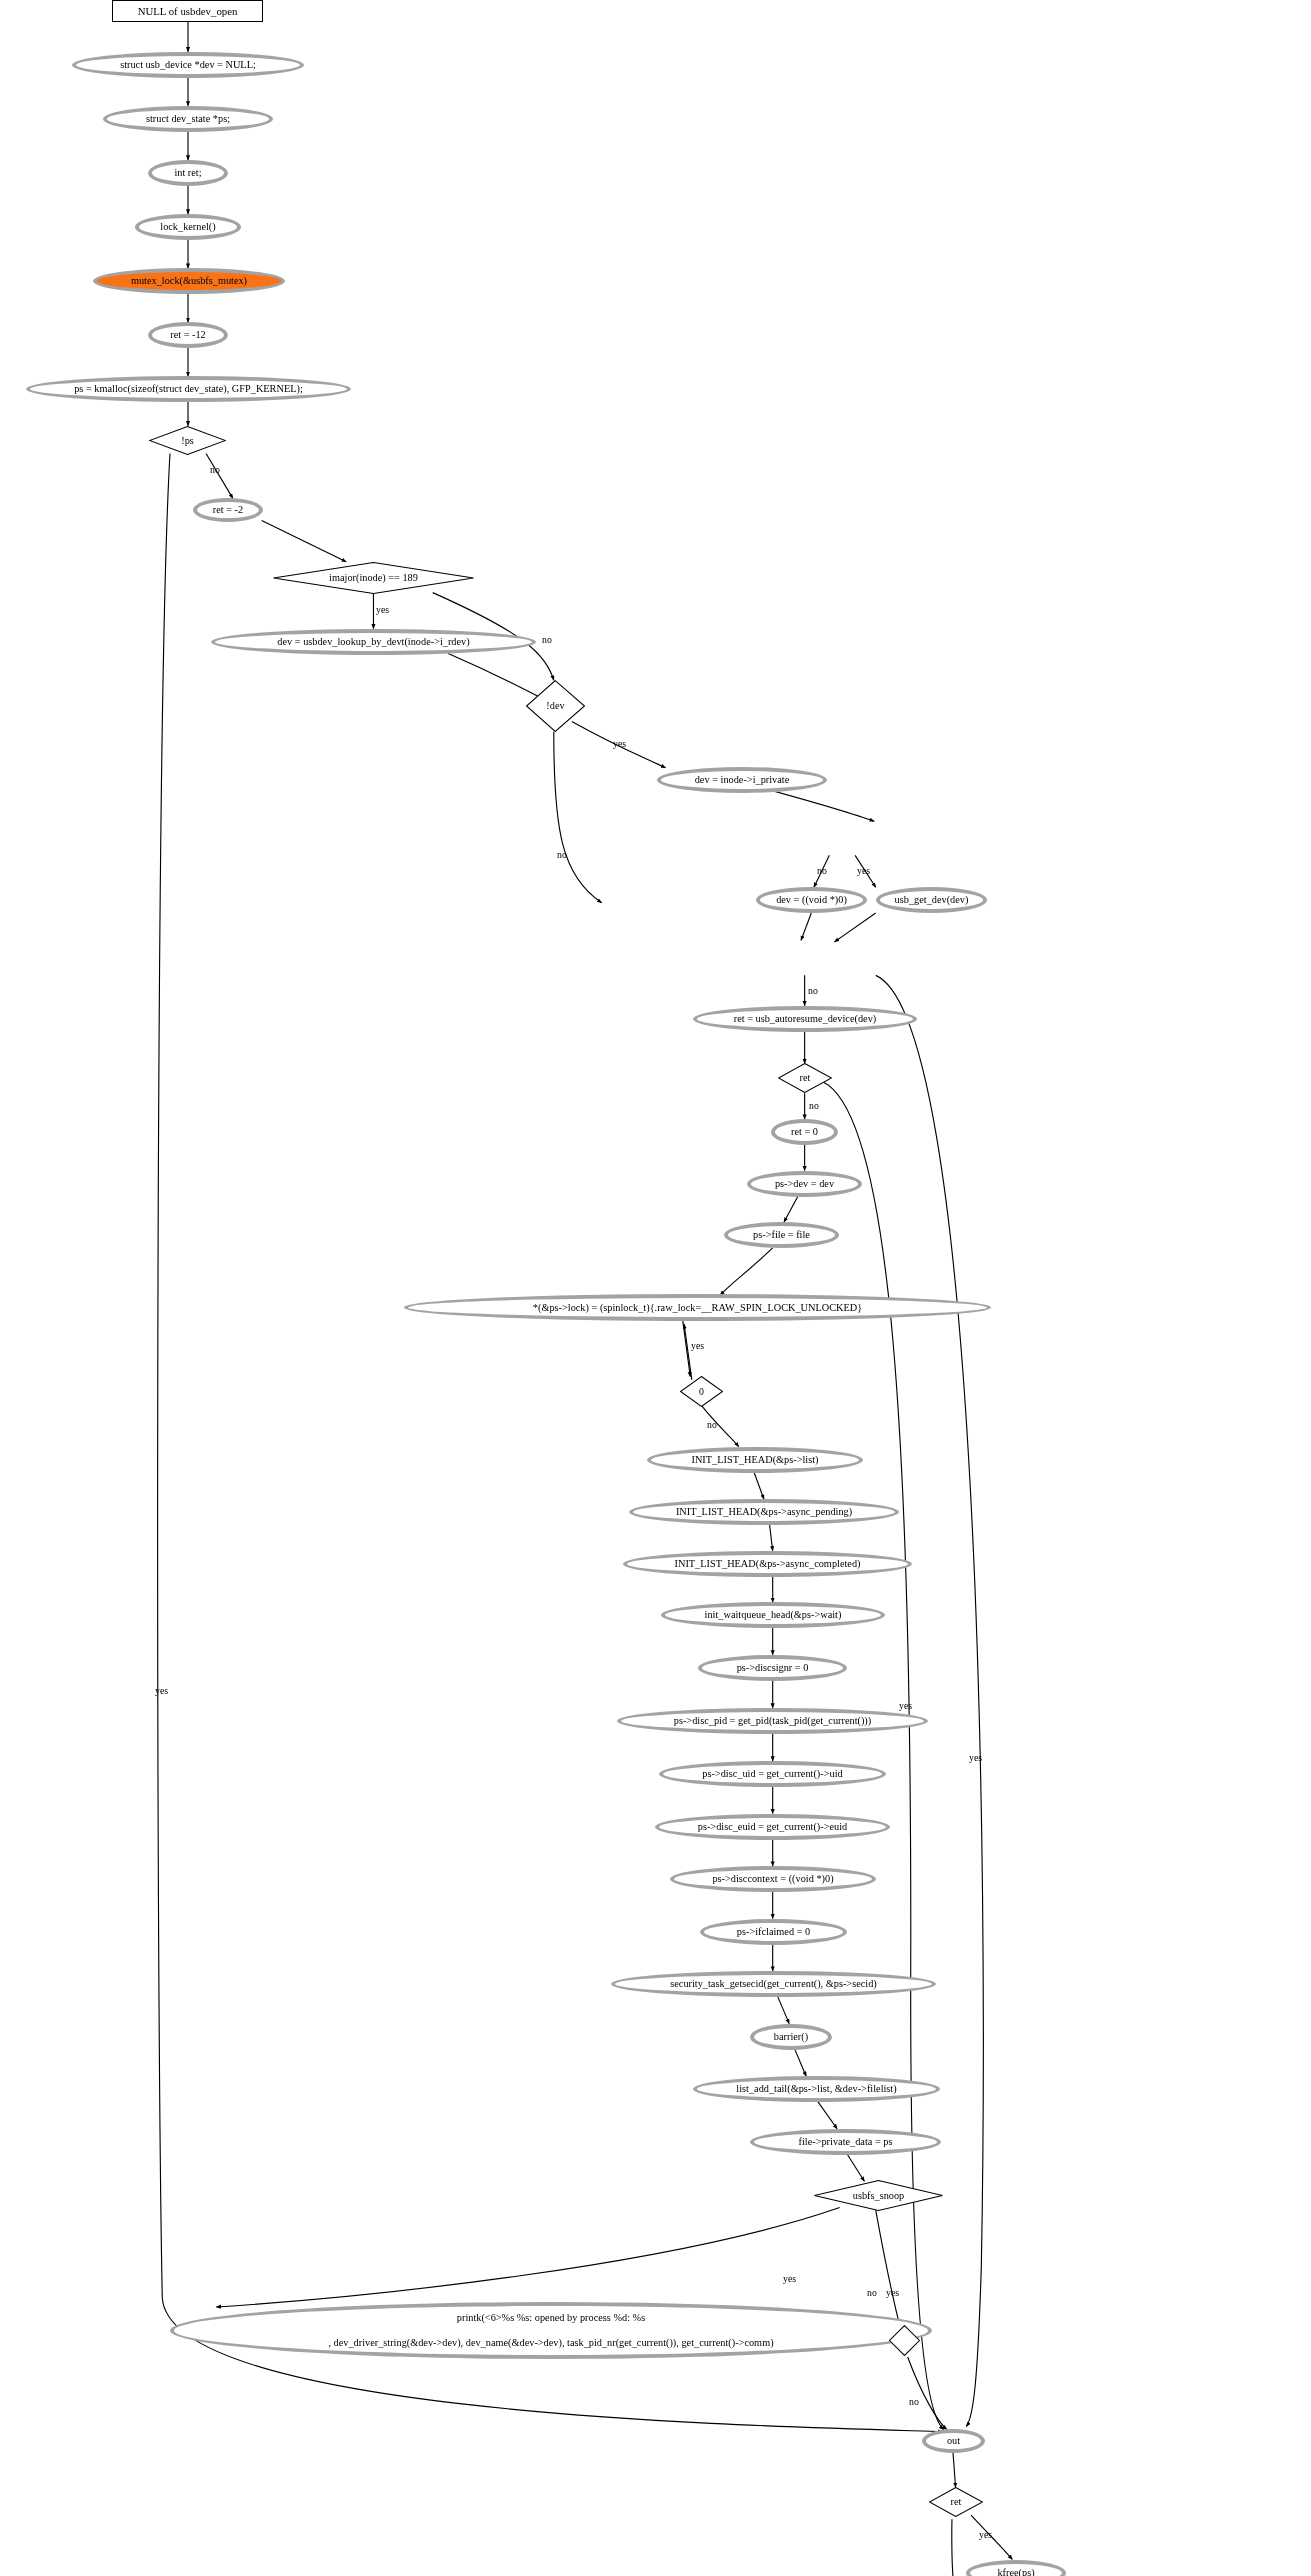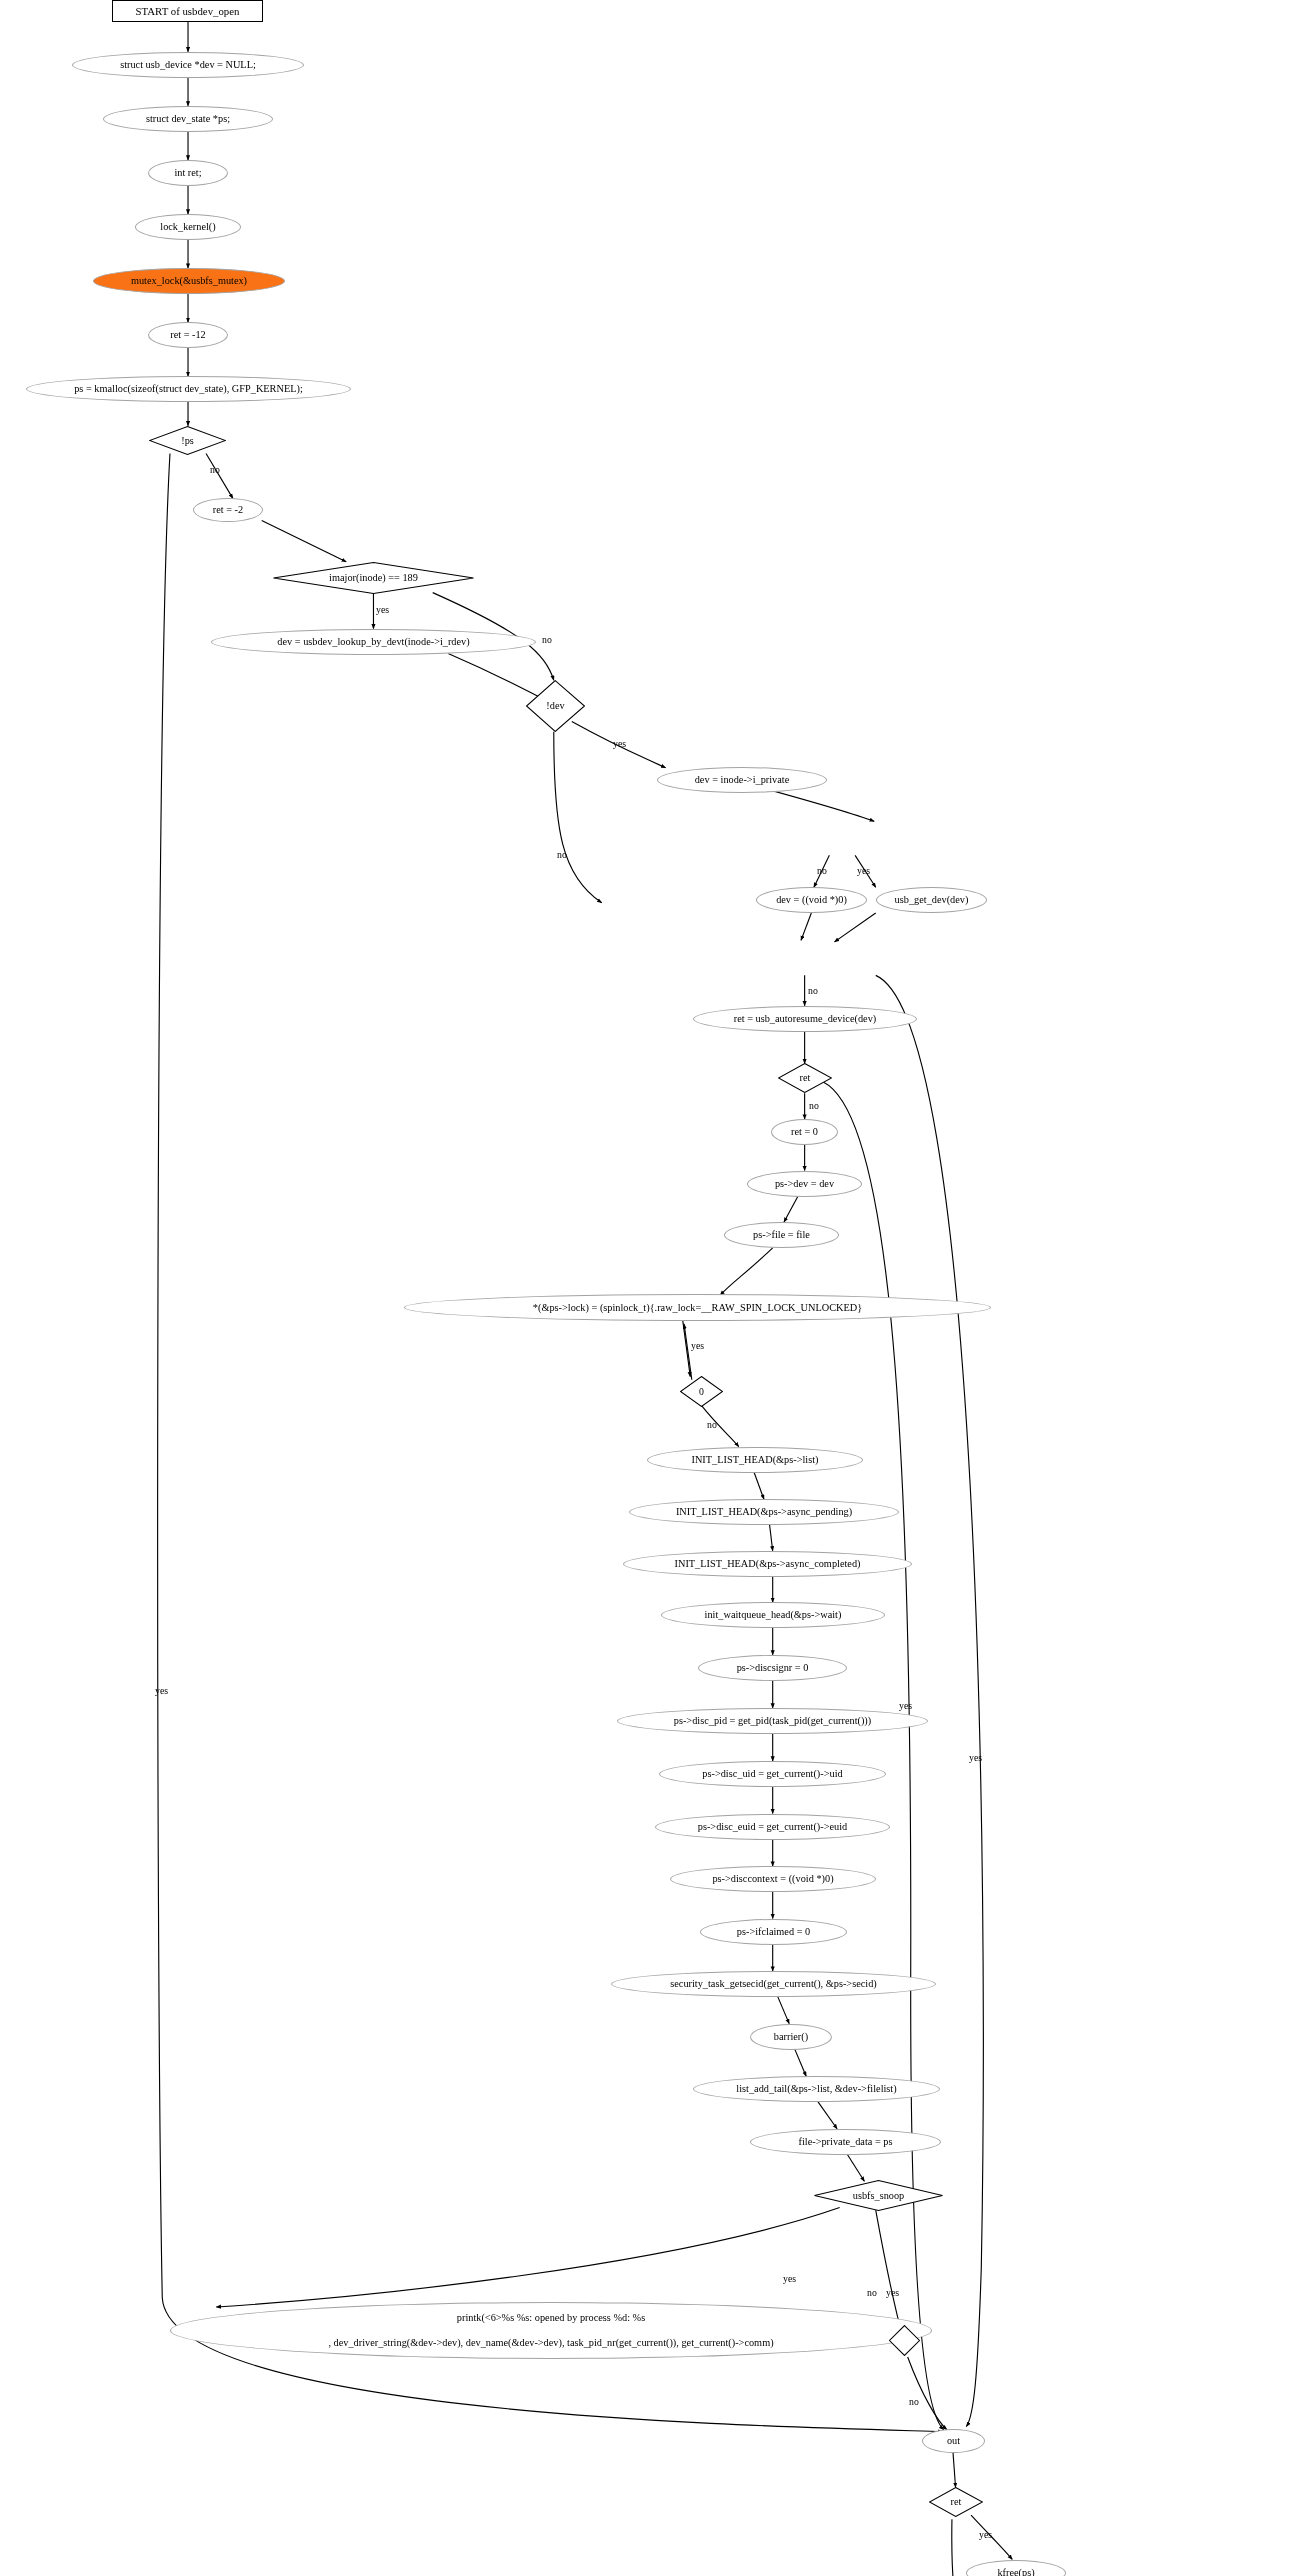--- a/index.html
+++ b/index.html
@@ -3,21 +3,21 @@
 <meta charset="utf-8">
 <title>usbdev_open control flow graph</title>
 <style>
   html,body{margin:0;padding:0;background:#ffffff;}
   body{font-family:"Liberation Serif", serif;}
   #canvas{position:relative;width:1311px;height:2914px;background:#fff;overflow:hidden;}
   svg.edges{position:absolute;left:0;top:0;width:1311px;height:2914px;pointer-events:none;}
   .node{position:absolute;display:flex;align-items:center;justify-content:center;text-align:center;box-sizing:border-box;}
   .node span{display:block;line-height:1.15;white-space:pre;}
   
-  .ell{border:1px solid #a3a3a3;border-radius:50%;background:#fff;}
+  .ell{border:4px solid #a3a3a3;border-radius:50%;background:#fff;}
   .ell.blue{background:#f97316;}
   
   .box{border:1px solid #000;background:#fff;}
   
   .dia{background:transparent;}
   .dia .dshape{position:absolute;left:0;top:0;width:100%;height:100%;}
   .dia span{position:relative;z-index:2;}
   .elabel{position:absolute;font-size:9.8px;color:#000;white-space:pre;}
 </style>
 </head>
@@ -144,21 +144,21 @@
 
       <path d="M1950,5256 L1950,5310"></path>
 
       <path d="M1950,5360 L1950,5412"></path>
 
       <path d="M1950,5462 L1950,5518"></path>
     </g>
   </svg>
 
   <div class="node box" style="left:112px;top:0px;width:151px;height:21.6px;font-size:10.8px;">
-    <span>START of usbdev_open</span>
+    <span>NULL of usbdev_open</span>
   </div>
 
   <div class="node ell" style="left:72px;top:52px;width:232px;height:26px;font-size:10.3px;">
     <span>struct usb_device *dev = NULL;</span>
   </div>
 
   <div class="node ell" style="left:103px;top:106px;width:170px;height:26px;font-size:10.3px;">
     <span>struct dev_state *ps;</span>
   </div>
 

